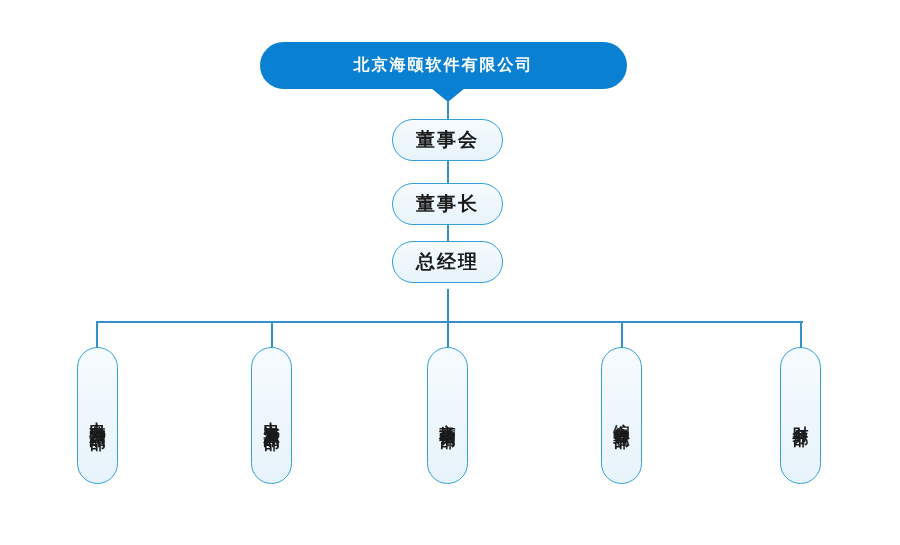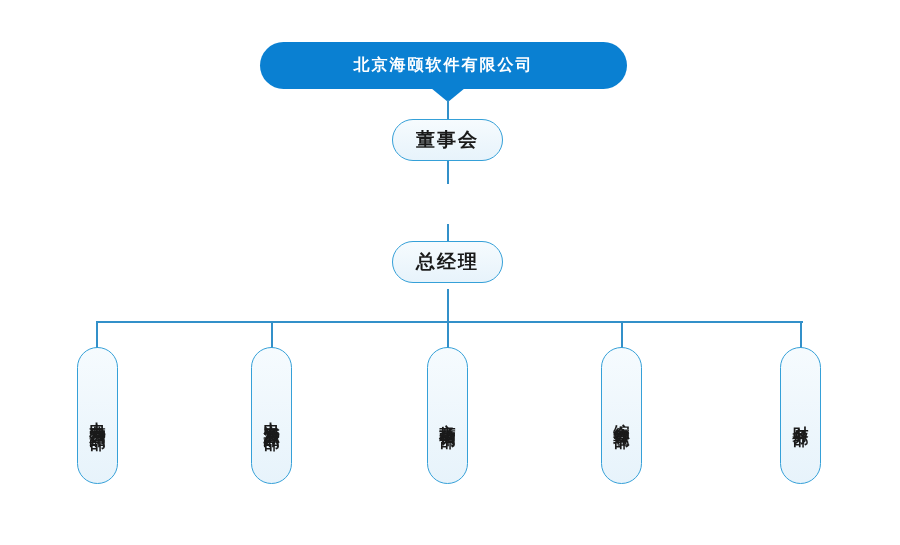--- a/index.html
+++ b/index.html
@@ -100,20 +100,23 @@
   <div class="root-pointer"></div>
 
   <div class="vline seg-root"></div>
   <div class="vline seg-1"></div>
   <div class="vline seg-2"></div>
   <div class="vline seg-3"></div>
 
   <div class="chain-pill chain-0">
     <span>董事会</span>
   </div>
+  <div class="chain-pill chain-1">
+    <span>董事长</span>
+  </div>
   <div class="chain-pill chain-2">
     <span>总经理</span>
   </div>
 
   <div class="hline bus"></div>
   <div class="vline drop-0"></div>
   <div class="vline drop-1"></div>
   <div class="vline drop-2"></div>
   <div class="vline drop-3"></div>
   <div class="vline drop-4"></div>

